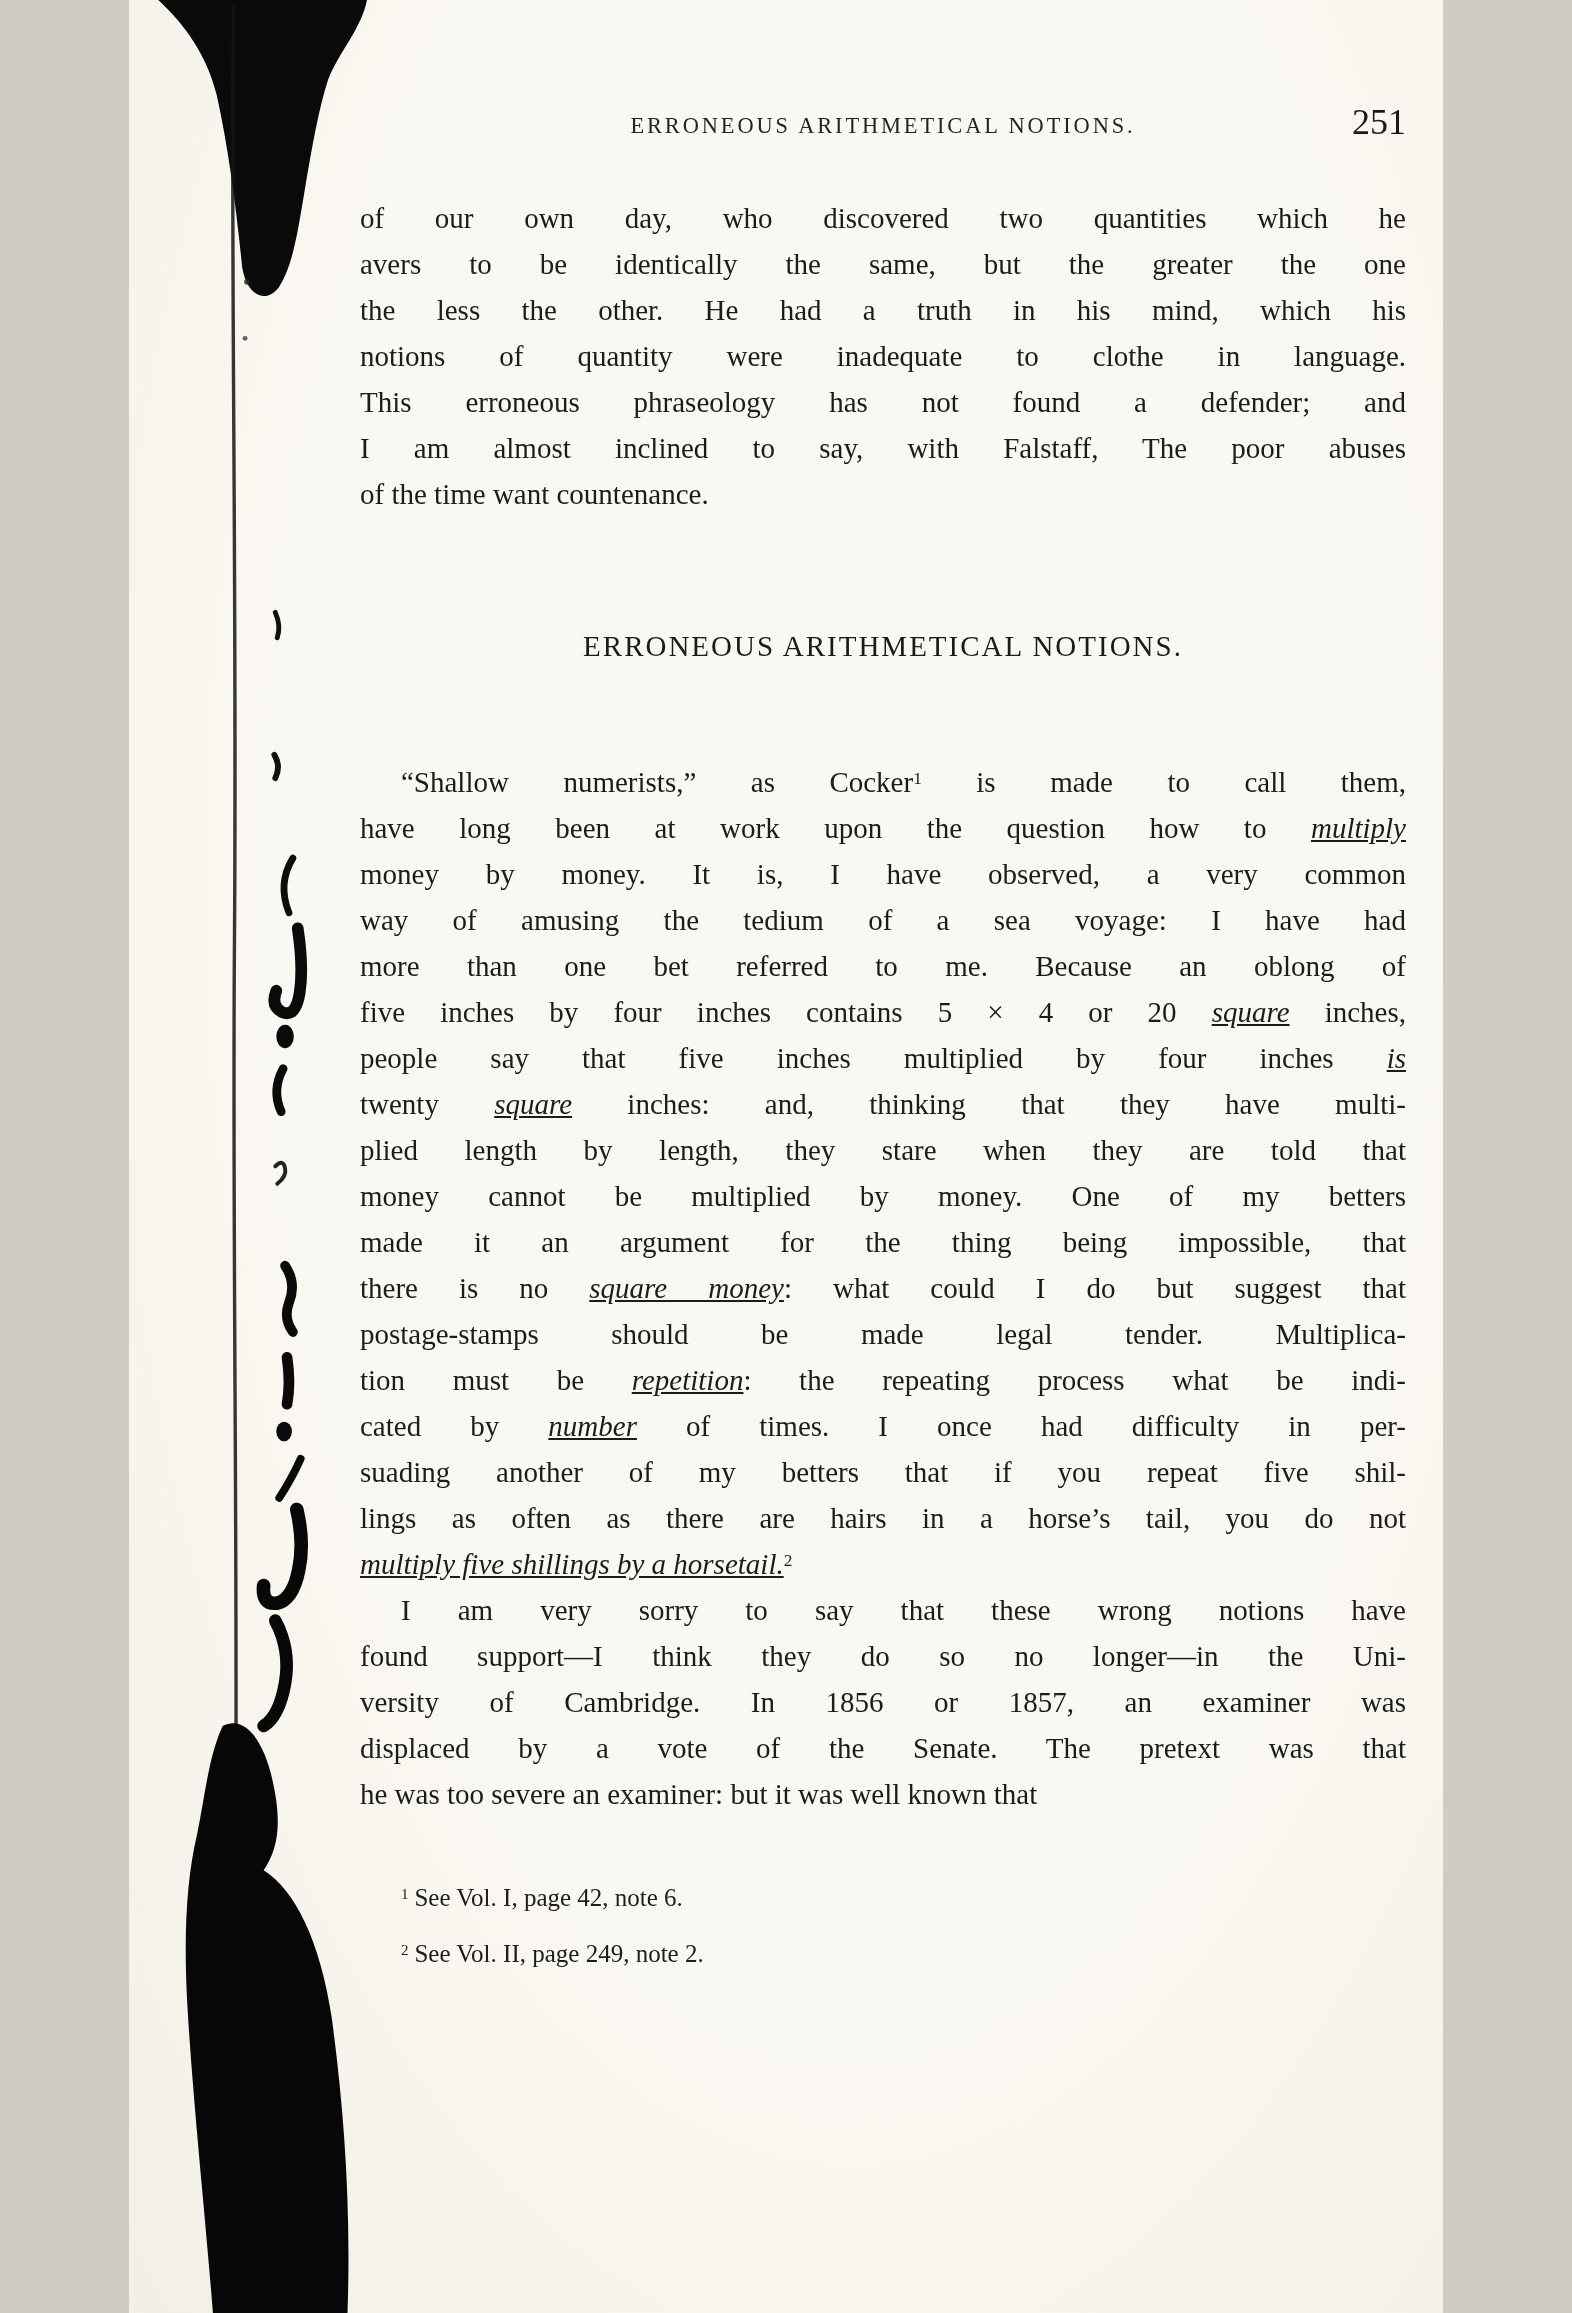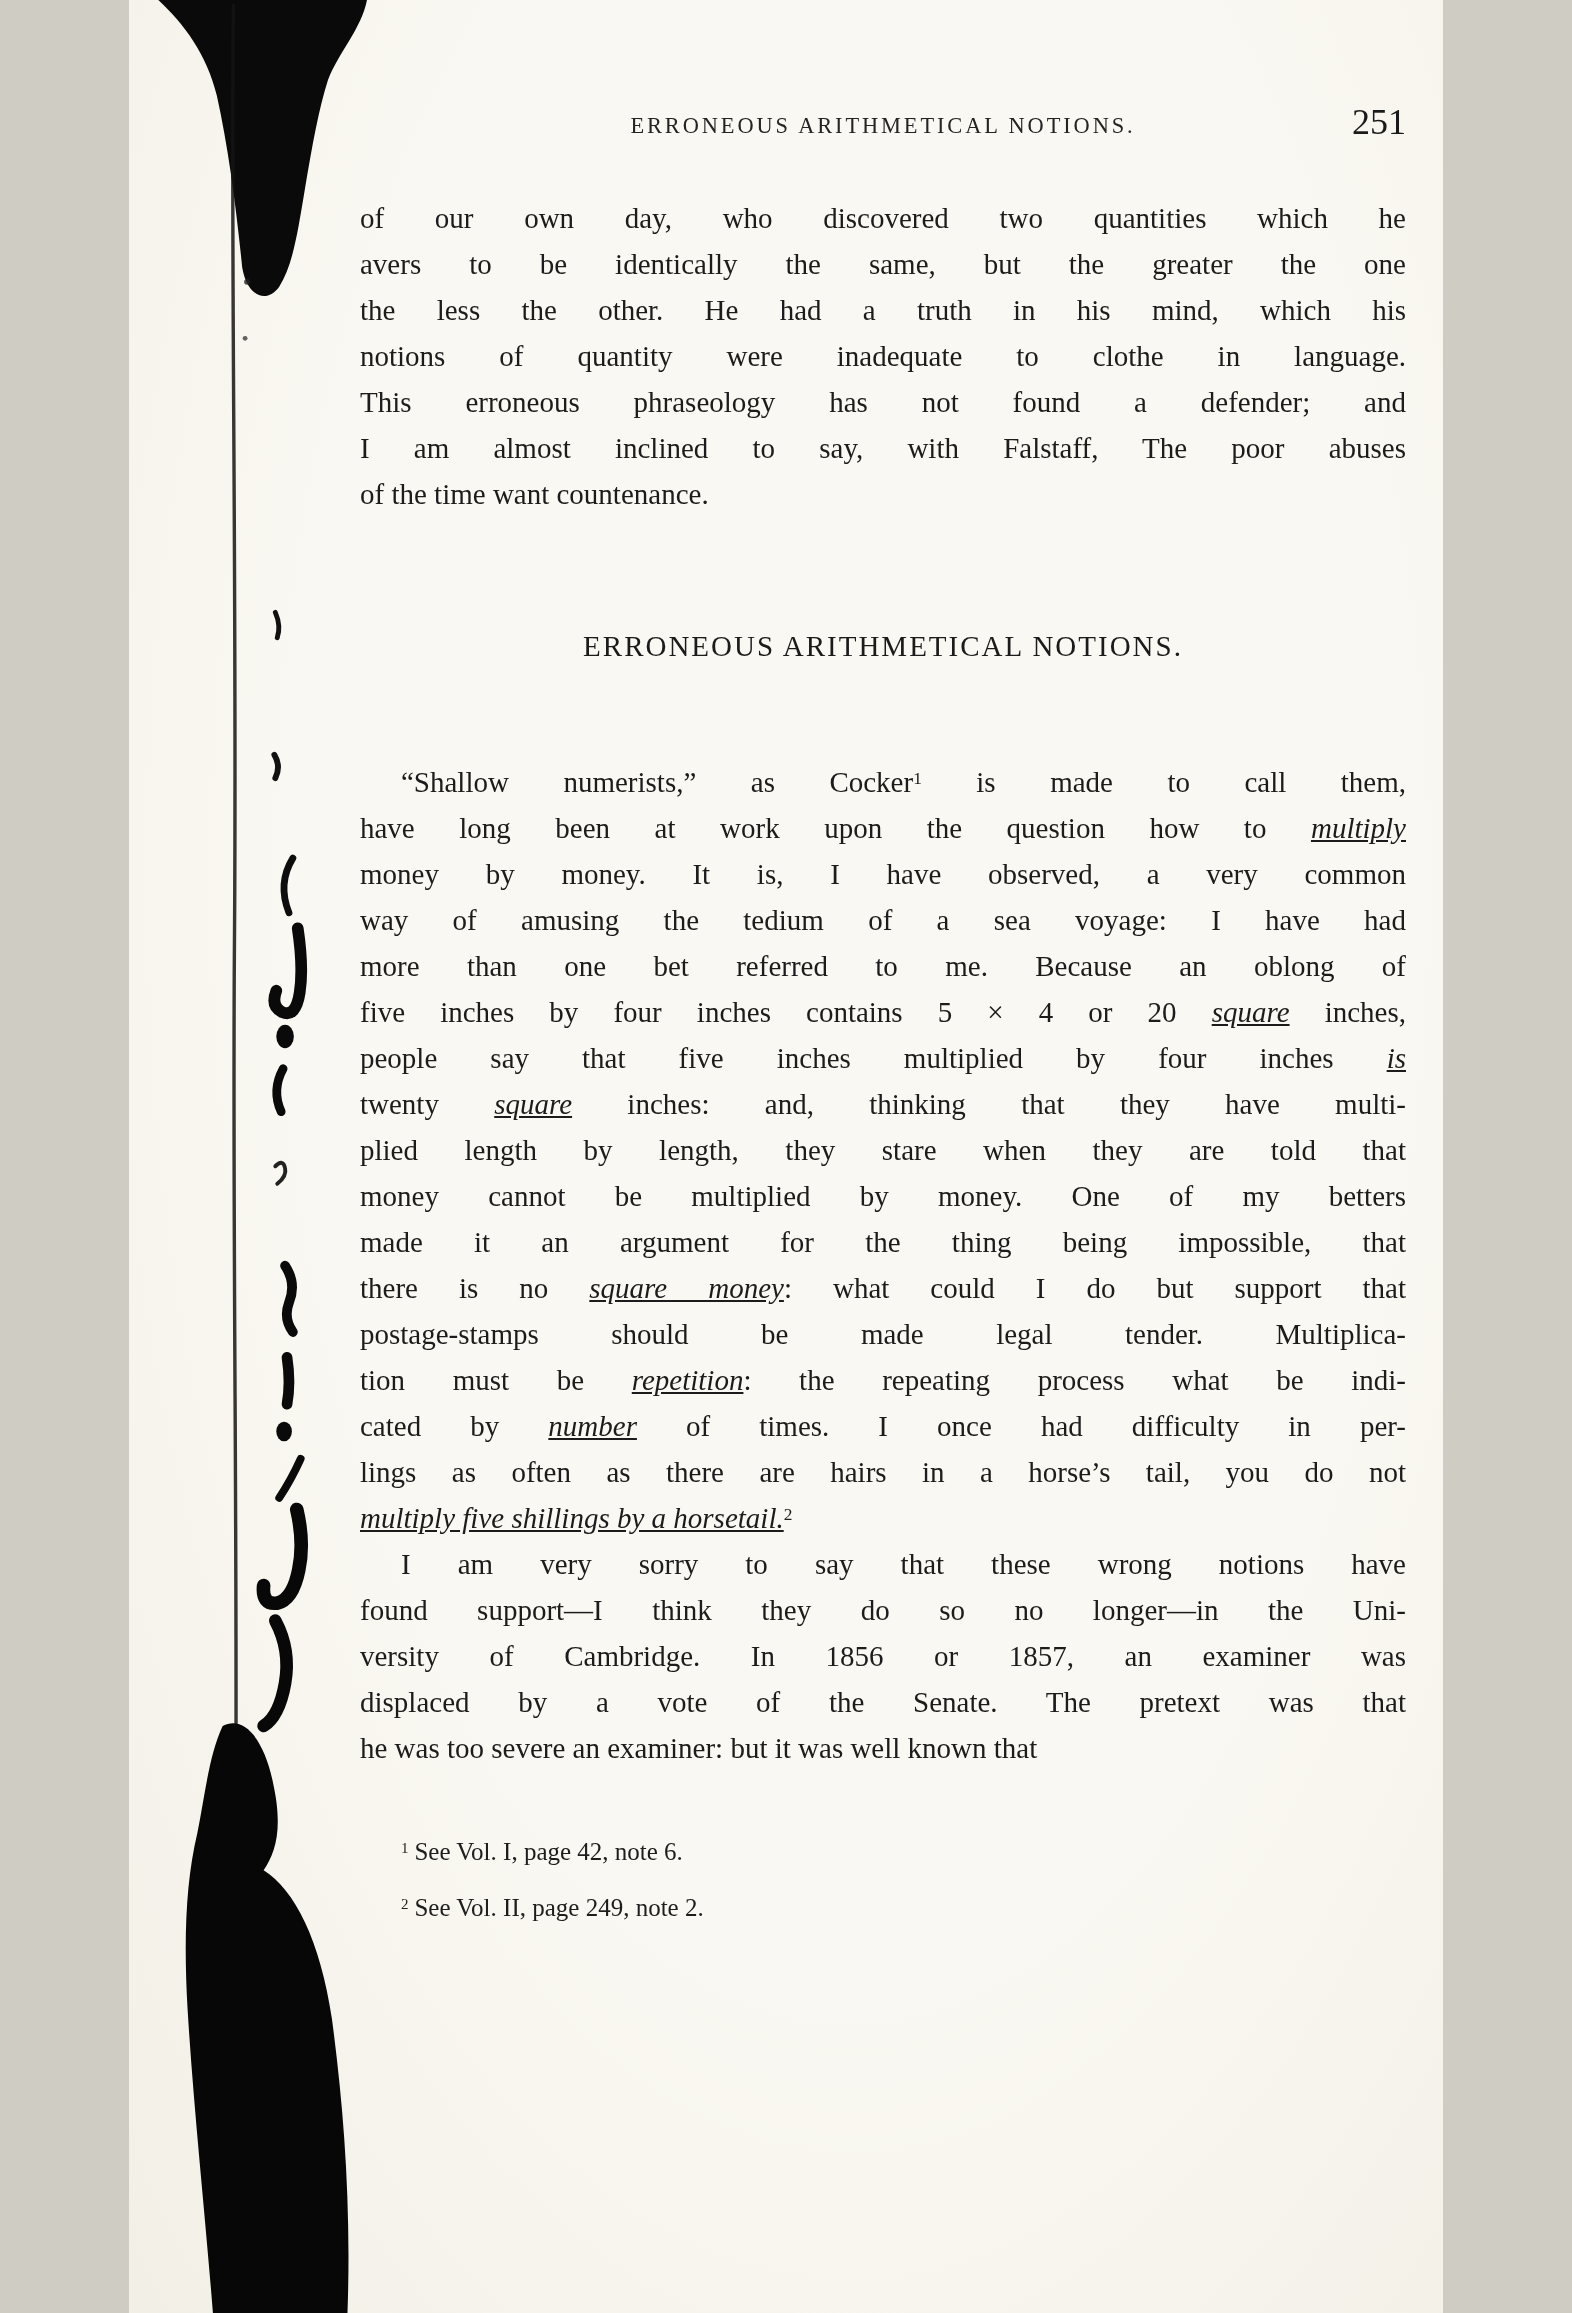--- a/index.html
+++ b/index.html
@@ -148,24 +148,25 @@
           <div class="line"><span>have long been at work upon the question how to </span><span class="it">multiply</span></div>
           <div class="line"><span>money by money.  It is, I have observed, a very common</span></div>
           <div class="line"><span>way of amusing the tedium of a sea voyage: I have had</span></div>
           <div class="line"><span>more than one bet referred to me.  Because an oblong of</span></div>
           <div class="line"><span>five inches by four inches contains 5 × 4 or 20 </span><span class="it">square</span><span> inches,</span></div>
           <div class="line"><span>people say that five inches multiplied by four inches </span><span class="it">is</span></div>
           <div class="line"><span>twenty </span><span class="it">square</span><span> inches: and, thinking that they have multi-</span></div>
           <div class="line"><span>plied length by length, they stare when they are told that</span></div>
           <div class="line"><span>money cannot be multiplied by money.  One of my betters</span></div>
           <div class="line"><span>made it an argument for the thing being impossible, that</span></div>
-          <div class="line"><span>there is no </span><span class="it">square money</span><span>: what could I do but support that</span></div>
+          <div class="line"><span>there is no </span><span class="it">square money</span><span>: what could I do but suggest that</span></div>
           <div class="line"><span>postage-stamps should be made legal tender.  Multiplica-</span></div>
           <div class="line"><span>tion must be </span><span class="it">repetition</span><span>: the repeating process what be indi-</span></div>
           <div class="line"><span>cated by </span><span class="it">number</span><span> of times.  I once had difficulty in per-</span></div>
+          <div class="line"><span>suading another of my betters that if you repeat five shil-</span></div>
           <div class="line"><span>lings as often as there are hairs in a horse’s tail, you do not</span></div>
           <div class="line last"><span class="it">multiply five shillings by a horsetail.</span><sup>2</sup></div>
         </div>
         <div class="para">
           <div class="line first"><span>I am very sorry to say that these wrong notions have</span></div>
           <div class="line"><span>found support—I think they do so no longer—in the Uni-</span></div>
           <div class="line"><span>versity of Cambridge.  In 1856 or 1857, an examiner was</span></div>
           <div class="line"><span>displaced by a vote of the Senate.  The pretext was that</span></div>
           <div class="line last"><span>he was too severe an examiner: but it was well known that</span></div>
         </div>

